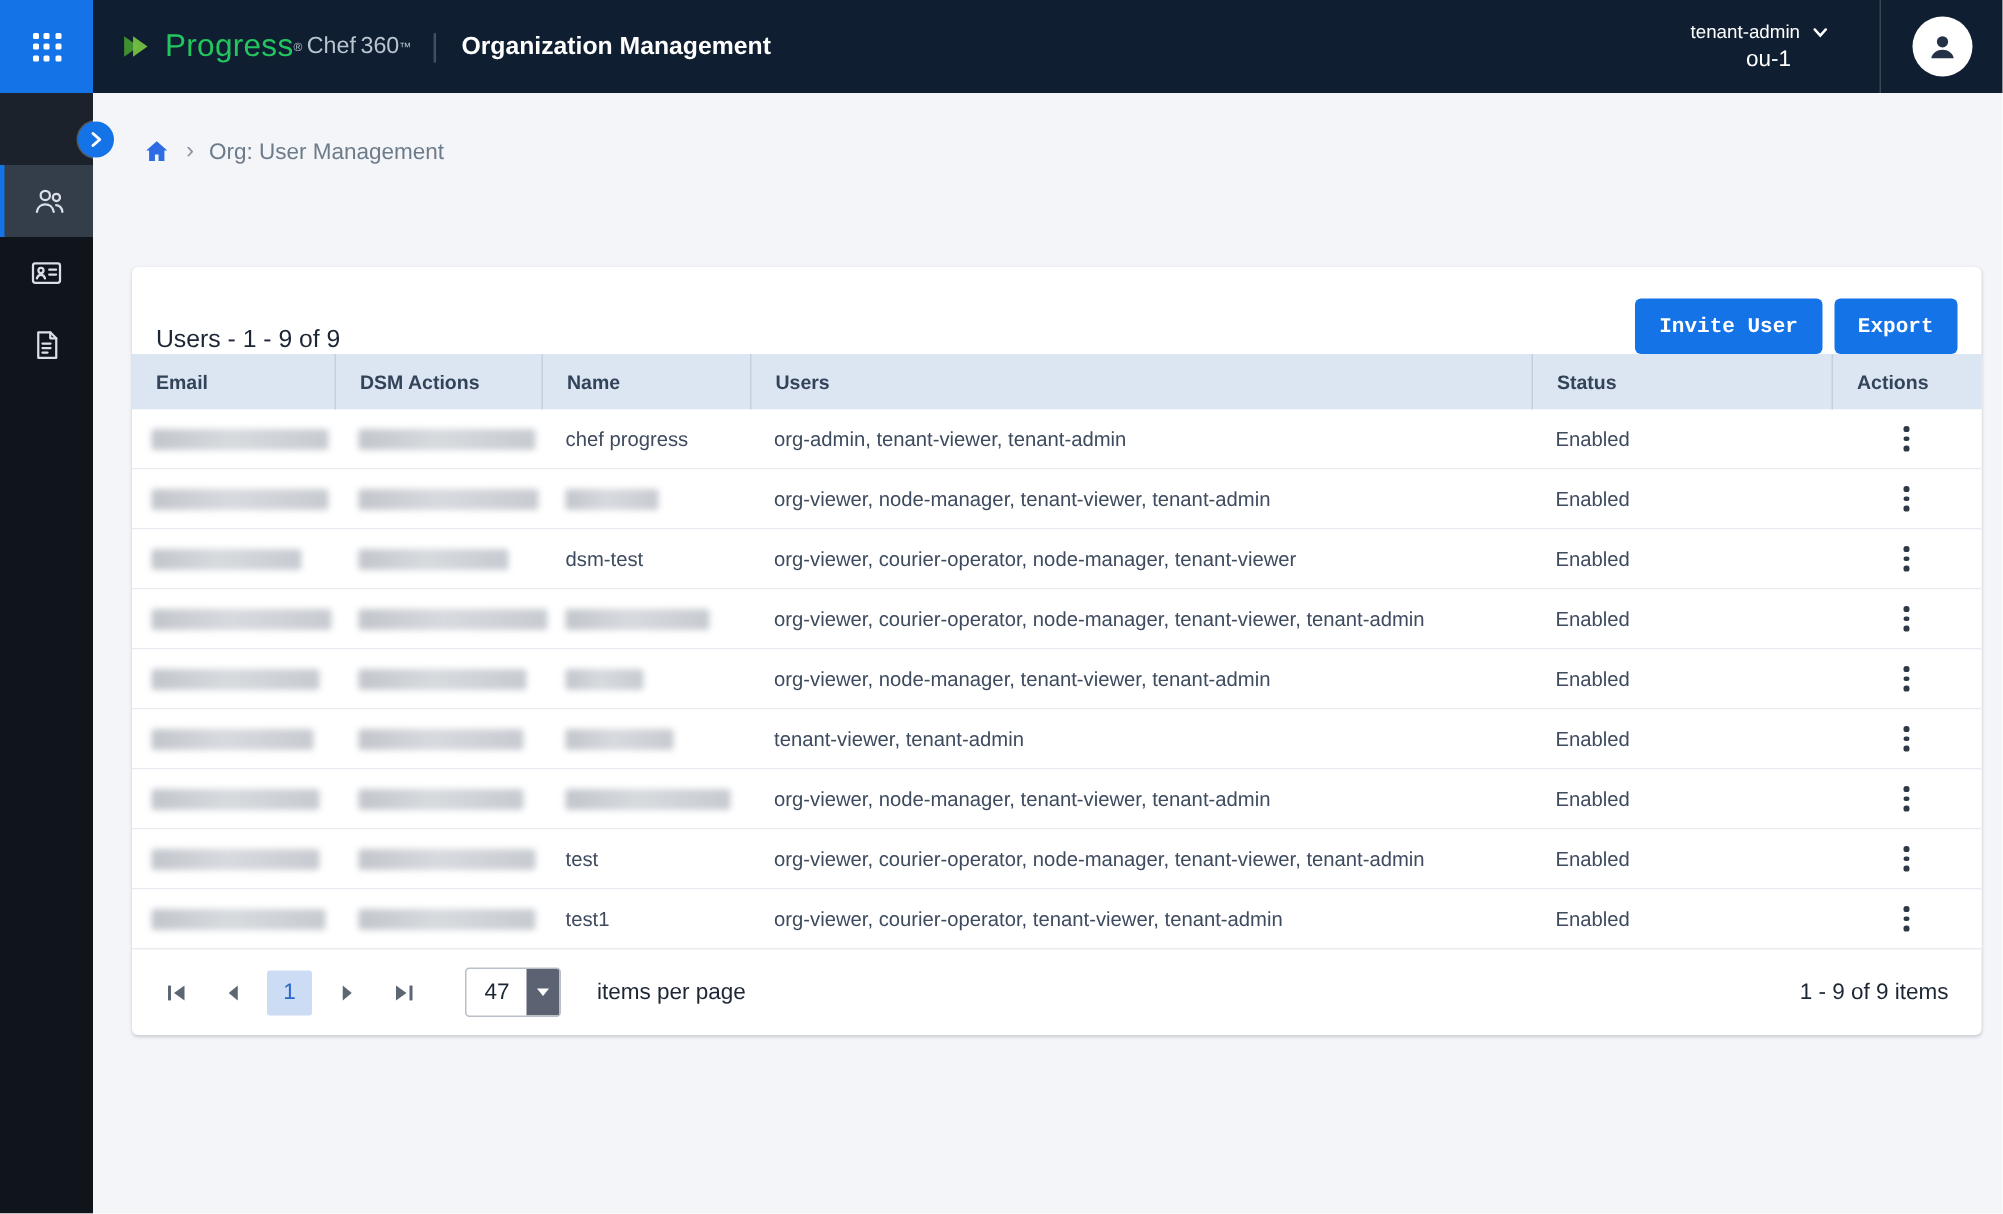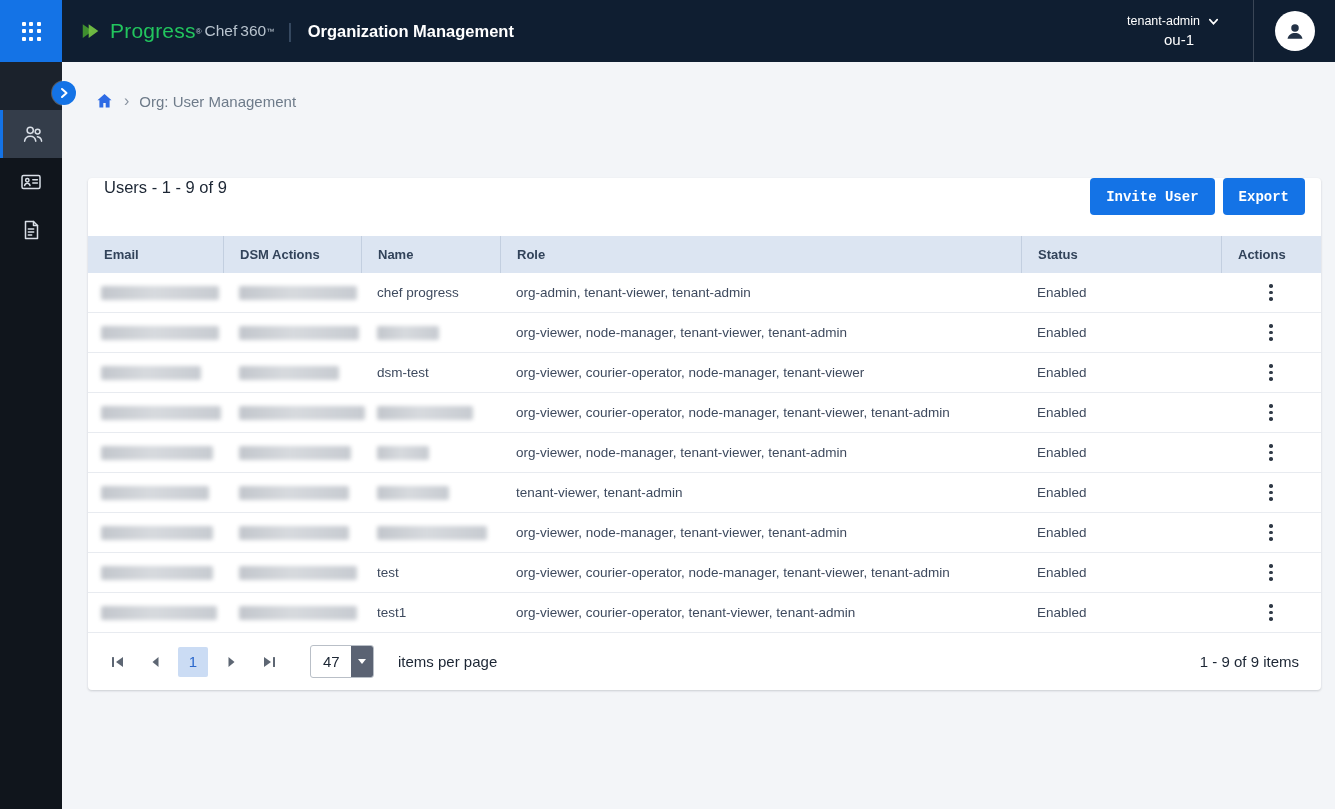--- a/index.html
+++ b/index.html
@@ -33,21 +33,21 @@
   .side-item.selected{background:#343d4a;border-left:3px solid #1473e6}
   .expand-btn{position:absolute;top:81px;left:52px;width:24px;height:24px;border-radius:50%;background:#1473e6;border:none;display:flex;align-items:center;justify-content:center;z-index:6;cursor:pointer;box-shadow:0 0 0 1px rgba(255,255,255,.25)}
 
   
   main{position:absolute;top:62px;left:62px;right:0;bottom:0;padding:27px 14px 0 26px}
   .breadcrumb{display:flex;align-items:center;gap:10px;height:24px;color:#6e7b8a;font-size:15px;padding-left:7px}
   .crumb-home{background:none;border:none;cursor:pointer;display:flex;align-items:center}
   .crumb-sep{color:#8a94a1;font-size:16px}
 
   .card{margin-top:65px;background:#fff;border-radius:4px;box-shadow:0 1px 2px rgba(16,24,40,.10),0 1px 3px rgba(16,24,40,.08)}
-  .card-head{height:58px;display:flex;align-items:flex-start;padding:0 16px}
+  .card-head{height:58px;display:flex;align-items:flex-end;padding:0 16px}
   .card-title{font-size:16.5px;font-weight:400;color:#1c2634}
   .head-actions{margin-left:auto;display:flex;gap:8px}
   .btn{height:37px;padding:0 16px;background:#1473e6;color:#fff;border:none;border-radius:4px;font-size:14px;font-weight:600;font-family:Liberation Mono, monospace;cursor:pointer}
 
   .thead,.trow{display:grid;grid-template-columns:135px 138px 139px 521px 200px 1fr;align-items:center}
   .thead{height:37px;background:#dce5f2}
   .hcell{font-size:13px;font-weight:700;color:#32435a;padding-left:16px;height:100%;display:flex;align-items:center;cursor:pointer}
   .hcell + .hcell{border-left:1px solid #c3cfe0}
   .trow{height:40px;border-bottom:1px solid #e8ebf0;background:#fff}
   .cell{padding-left:16px;font-size:13.5px;color:#3e4a5e}
@@ -175,21 +175,21 @@
       <div class="head-actions">
         <button class="btn">Invite User</button>
         <button class="btn">Export</button>
       </div>
     </div>
 
     <div class="thead">
       <div class="hcell">Email</div>
       <div class="hcell">DSM Actions</div>
       <div class="hcell">Name</div>
-      <div class="hcell">Role</div>
+      <div class="hcell">Users</div>
       <div class="hcell">Status</div>
       <div class="hcell">Actions</div>
     </div>
 
     <div>
         <div class="trow">
           <div class="cell c-email">
             <div class="redact" style="width: 118px;"></div>
           </div>
           <div class="cell c-dsm">

